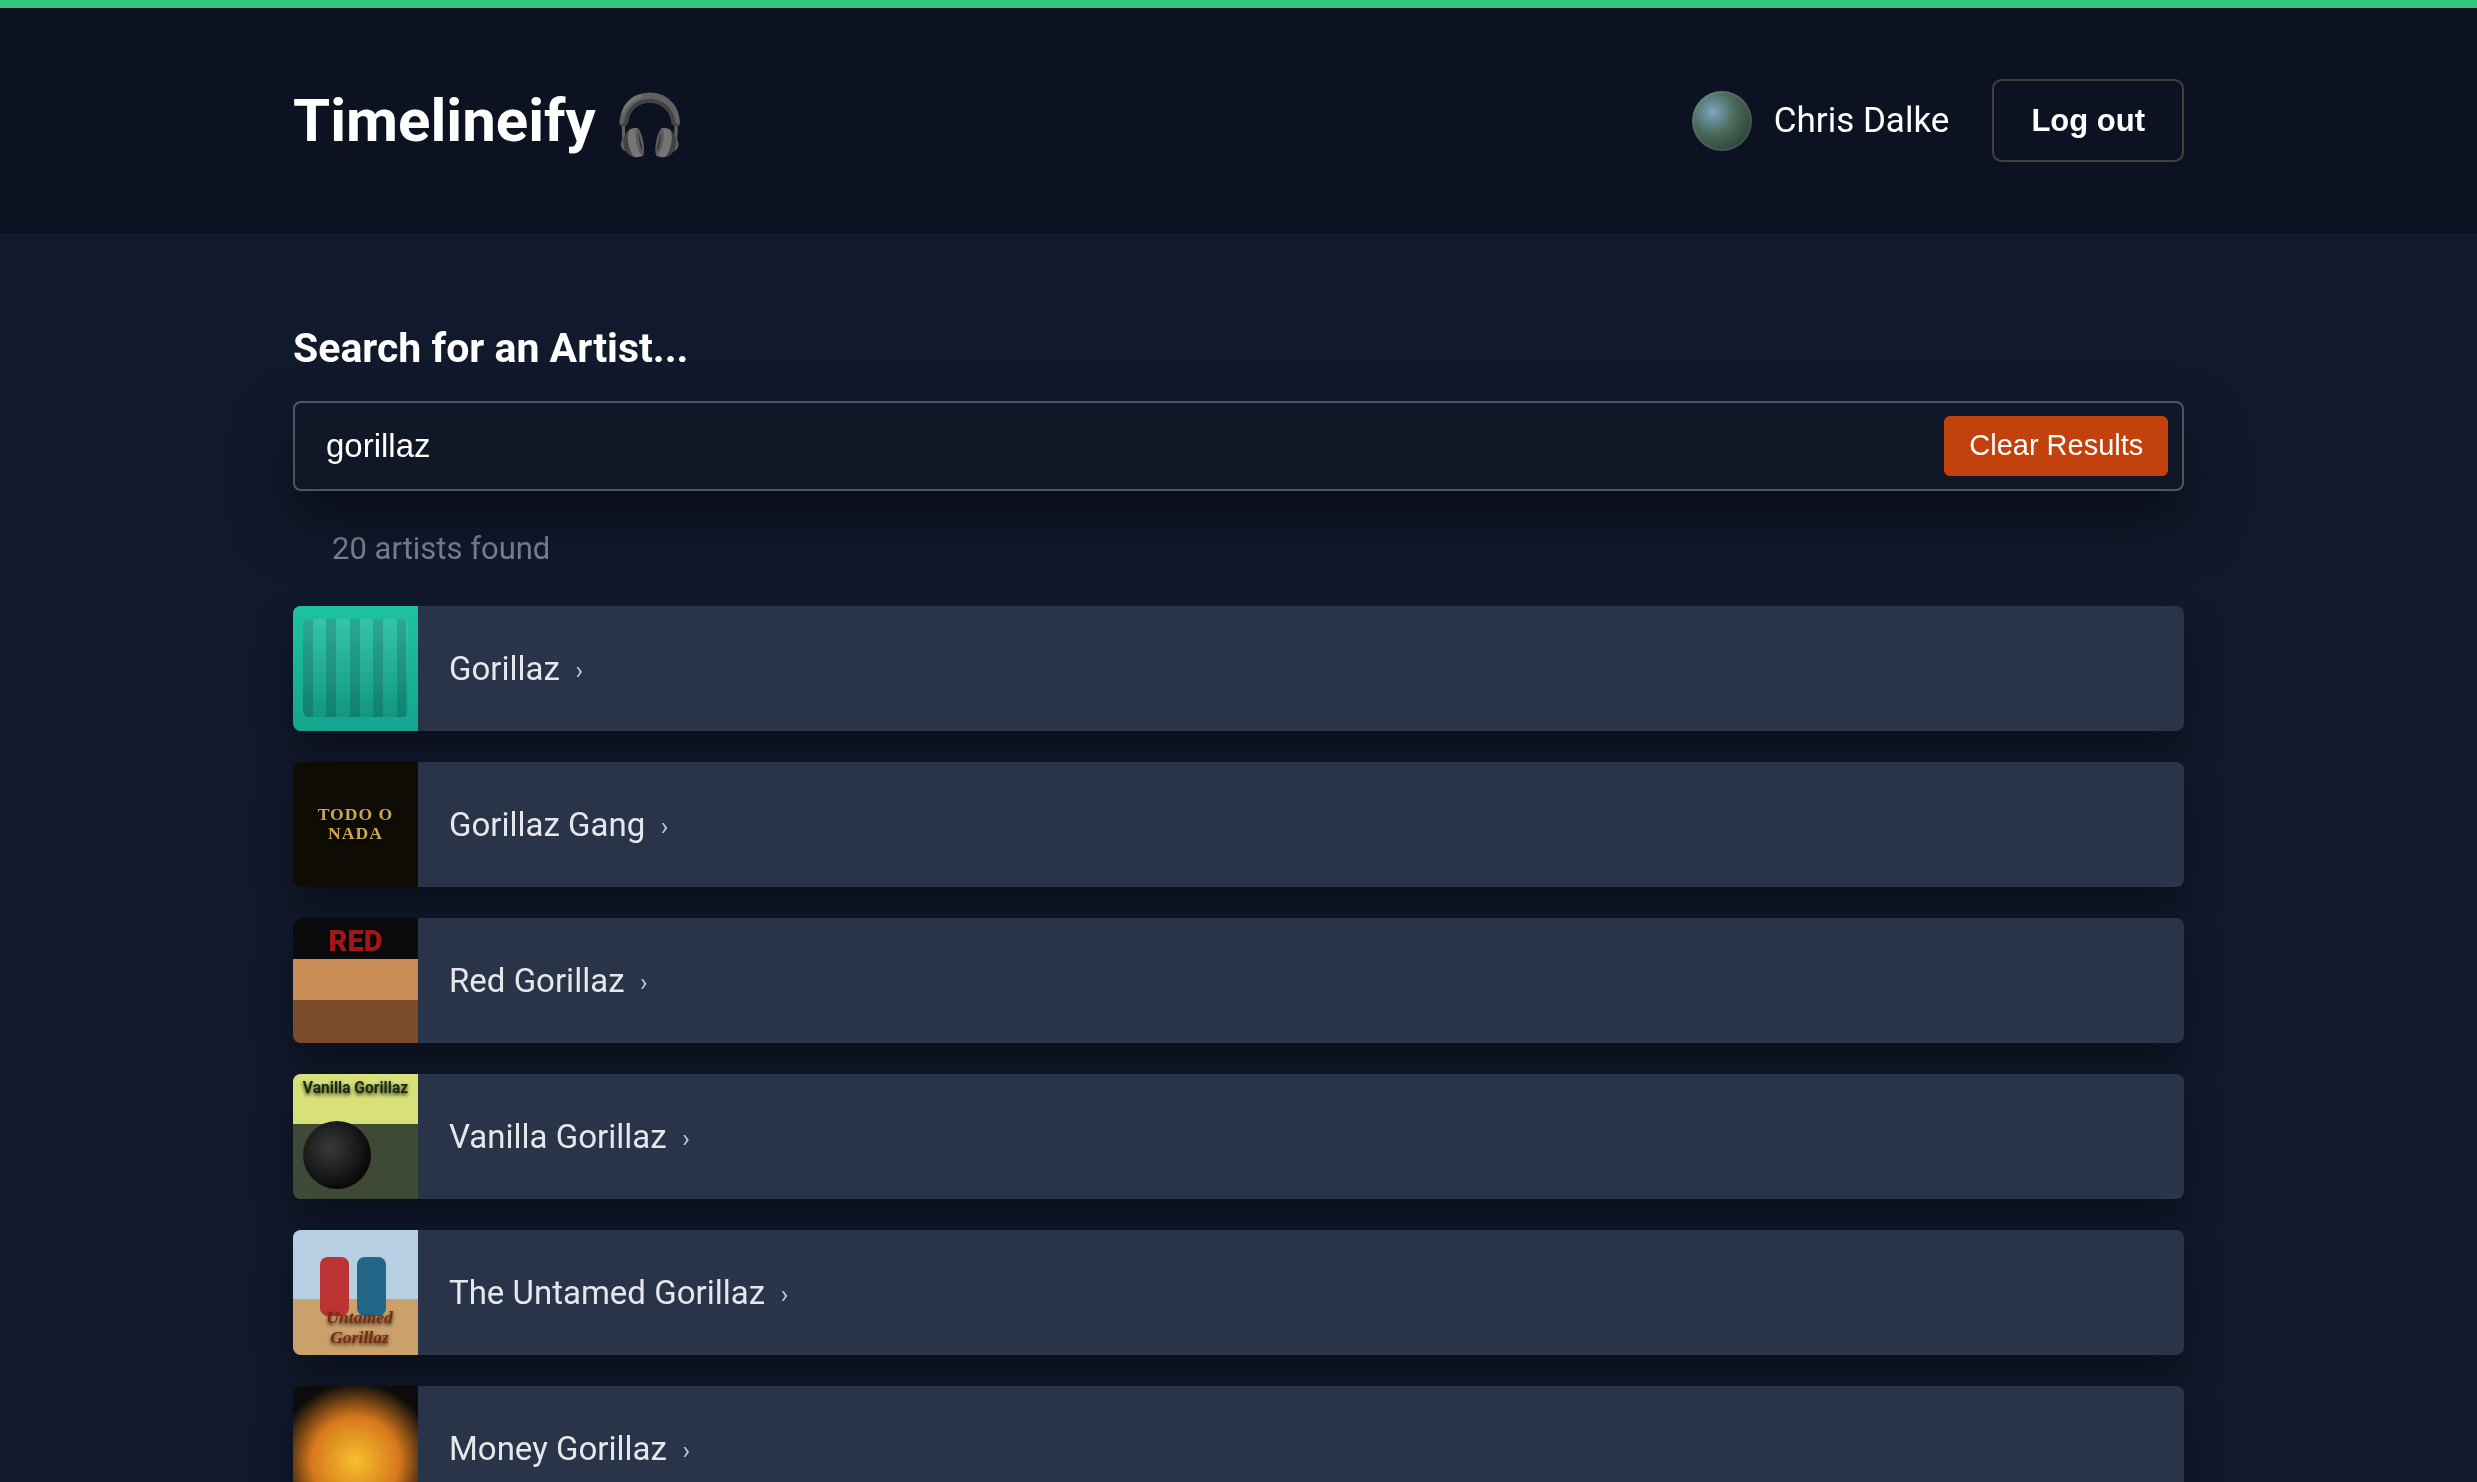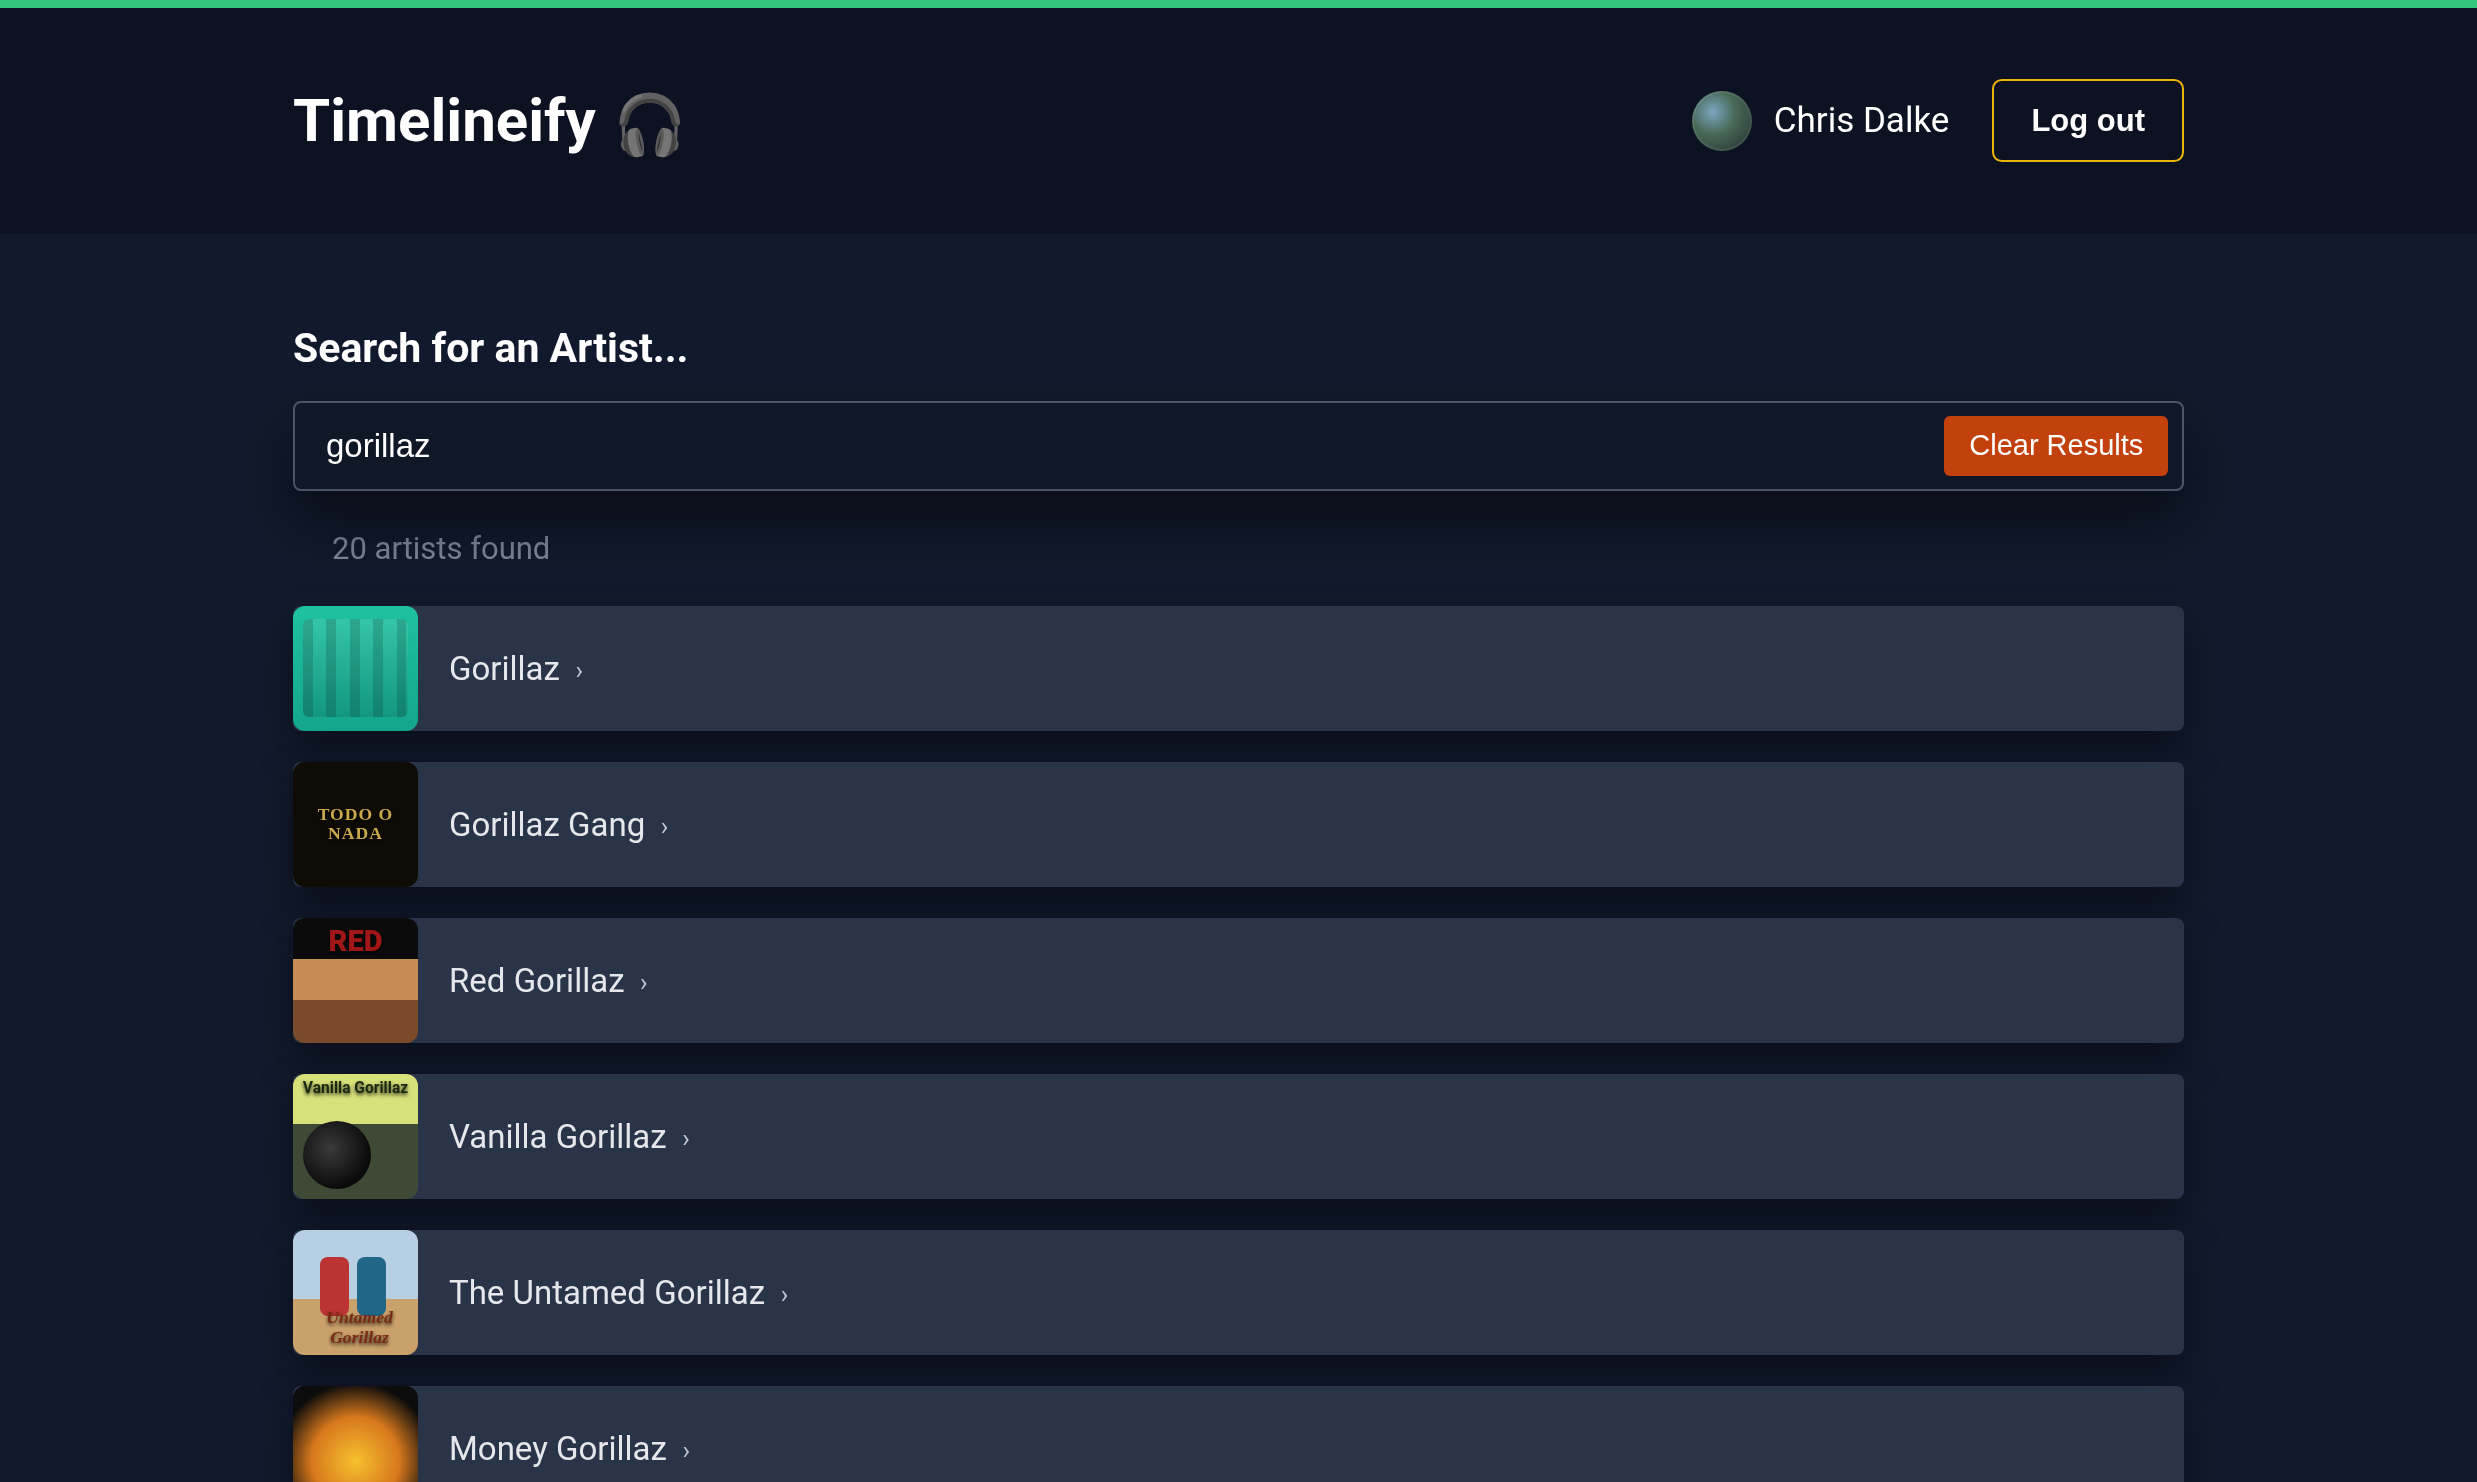--- a/index.html
+++ b/index.html
@@ -60,21 +60,21 @@
     border-radius: 50%;
     background: radial-gradient(circle at 35% 35%, #7aa6c2 0%, #4a6a58 40%, #1e2b2a 100%);
     box-shadow: inset 0 0 0 2px rgba(255,255,255,0.08);
   }
   .user-name {
     font-size: 35px;
     color: #ffffff;
     font-weight: 400;
   }
   .logout-btn {
-    border: 2px solid #eab308;
+    border: 2px solid #404040;
     background: transparent;
     color: #ffffff;
     font-size: 31px;
     font-weight: 600;
     padding: 21.5px 37px;
     border-radius: 9.8px;
     cursor: pointer;
   }
   .main {
     padding: 90px 293px 0 293px;
@@ -140,21 +140,20 @@
     height: 125px;
     flex-shrink: 0;
     display: flex;
     align-items: center;
     justify-content: center;
     font-size: 15.6px;
     color: rgba(255,255,255,0.6);
     text-align: center;
     overflow: hidden;
     position: relative;
-    border-radius: 12px;
   }
   .thumb-label {
     position: relative;
     z-index: 2;
     font-weight: 700;
     text-shadow: 0 2px 3.9px rgba(0,0,0,0.8);
     padding: 0 5.9px;
     line-height: 1.1;
   }
   .result-name {

